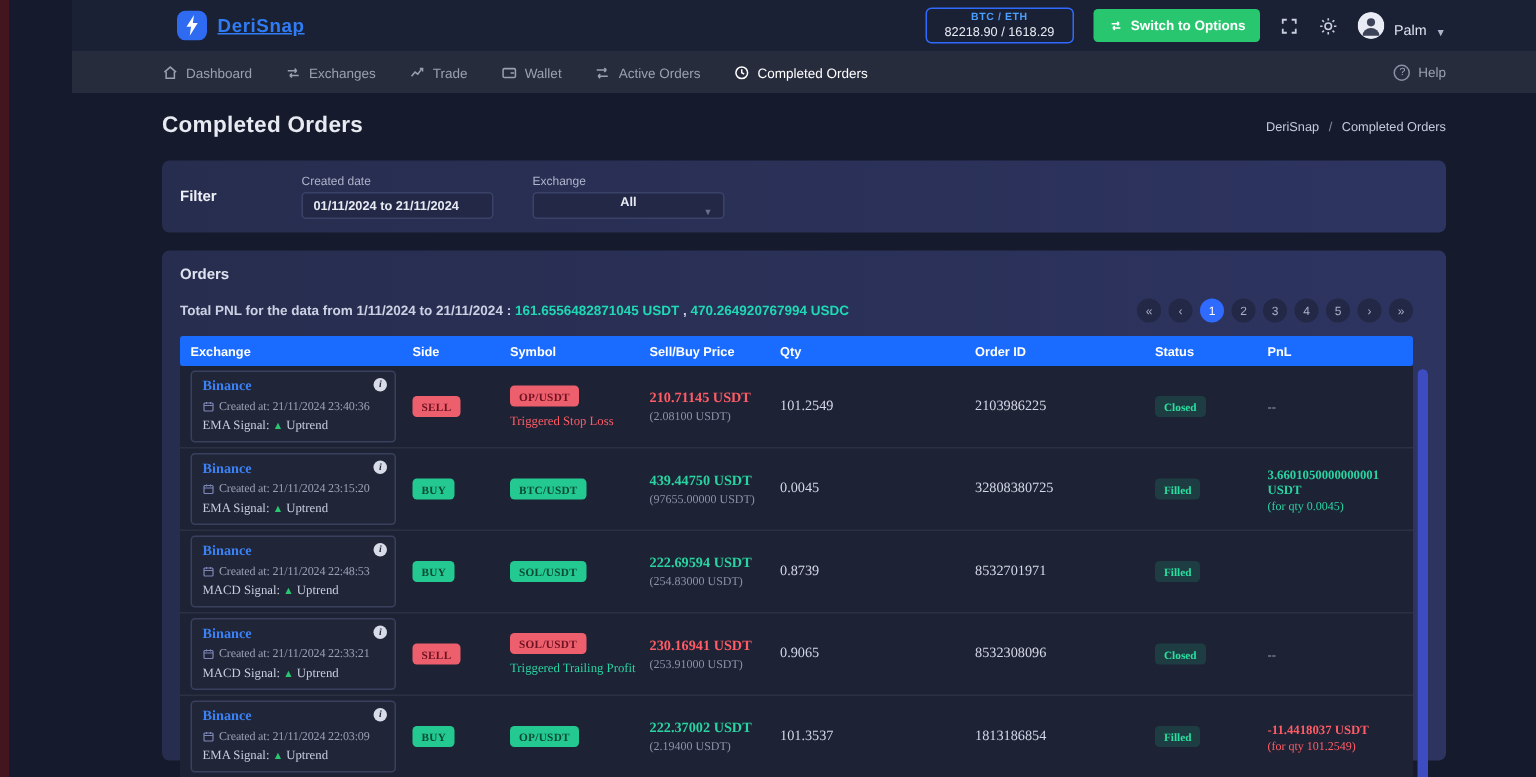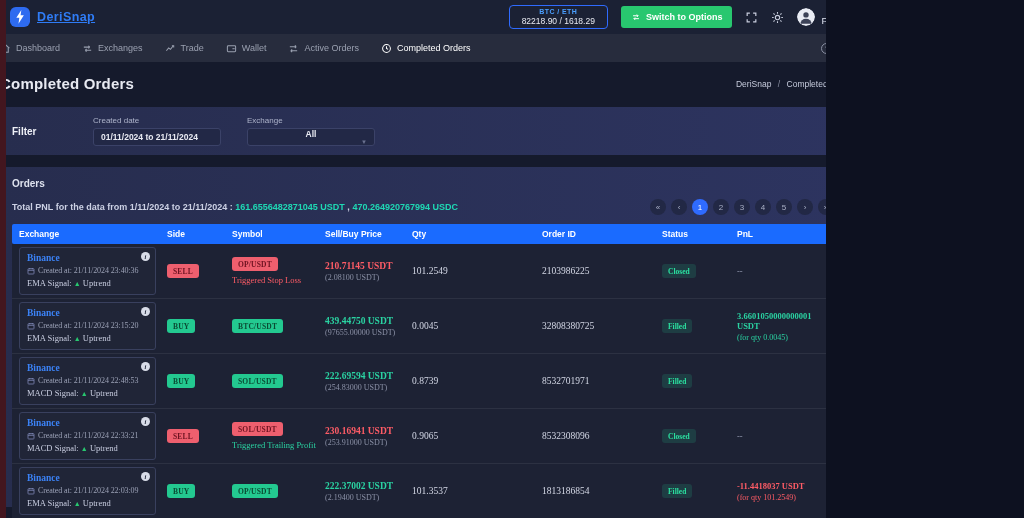--- a/index.html
+++ b/index.html
@@ -2,21 +2,21 @@
 <html style="--primary: #1a6bff; --green: #28c76f; --teal: #1fd8b4; --red: #ff5c66; --link-blue: #3b82f6;"><head>
 <meta charset="utf-8">
 <style>
   :root{
     --primary:#1a6bff; --green:#28c76f; --teal:#1fd8b4; --red:#ff5c66;
     --link:#3b82f6; --muted:#8c92a8;
   }
   *{box-sizing:border-box; margin:0; padding:0;}
   html,body{background:#0d1120;}
   body{font-family:"Liberation Sans", sans-serif; -webkit-font-smoothing:antialiased;}
-  .screen{position:relative; width:826px; height:518px; background:#151a2c; overflow:hidden;}
+  .screen{position:relative; width:1024px; height:518px; background:#151a2c; overflow:hidden;padding-left:48px;}
   .left-strip{position:absolute; left:0; top:0; width:6px; height:100%; background:#43161f; z-index:40;}
   .container{width:856px; margin:0 auto;}
 
   
   .topbar{height:34px; background:#1b2134;}
   .topbar-inner{height:34px; display:flex; align-items:center;}
   .brand{display:flex; align-items:center; gap:7px; padding-left:10px;}
   .brand-logo{width:20px; height:20px; display:flex;}
   .brand-name{color:#2f7cf6; font-weight:700; font-size:12.5px; letter-spacing:.4px; text-decoration:underline;}
   .topbar-right{margin-left:auto; display:flex; align-items:center; gap:13px;}
@@ -28,21 +28,21 @@
   .tb-icon svg{width:100%; height:100%;}
   .user{display:flex; align-items:flex-end; gap:6px; cursor:pointer;}
   .avatar{width:18px; height:18px; border-radius:50%; overflow:hidden; display:flex;}
   .user-name{color:#dfe3ef; font-size:9.5px;}
   .caret{color:#aeb4cb; font-size:7px;}
 
   
   .navbar{height:28px; background:#272c3d;}
   .nav-inner{height:28px; display:flex; align-items:center;}
   .nav-items{display:flex; align-items:center; gap:22px;}
-  .nav-item{display:flex; align-items:center; gap:5px; color:#9aa0b0; font-size:9px; cursor:pointer;}
+  .nav-item{display:flex; align-items:flex-end; gap:5px; color:#9aa0b0; font-size:9px; cursor:pointer;}
   .nav-item.active{color:#ffffff;}
   .nav-icon{width:11px; height:11px; display:flex;}
   .nav-icon svg{width:100%; height:100%;}
   .help{margin-left:auto; display:flex; align-items:center; gap:5px; color:#9aa0b0; font-size:9px; cursor:pointer;}
   .help-circle{width:11px; height:11px; border:1px solid #8a90a3; border-radius:50%; font-size:7px; display:flex; align-items:center; justify-content:center; color:#aab0c0;}
 
   
   .page-head{display:flex; align-items:center; margin-top:13px;}
   .page-title{color:#e8eaf2; font-size:15px; font-weight:600; letter-spacing:.2px;}
   .breadcrumb{margin-left:auto; font-size:8.5px; color:#c6cbdc;}

